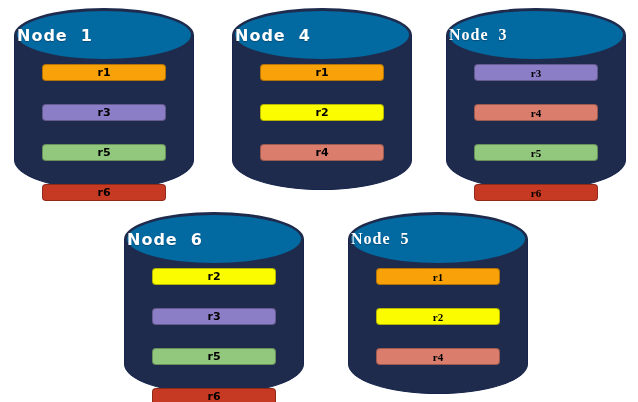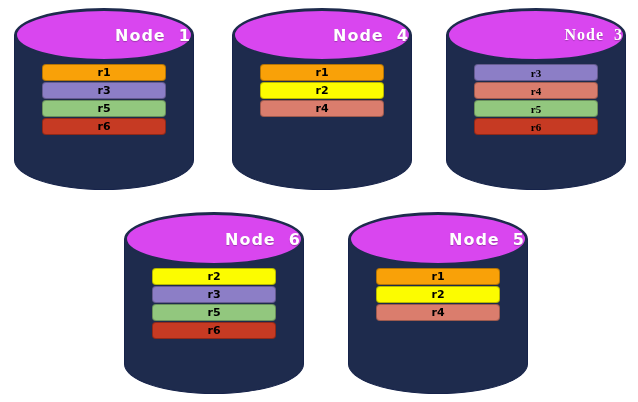--- a/index.html
+++ b/index.html
@@ -18,60 +18,60 @@
   .node {
     position: absolute;
     width: 184px;
     height: 184px;
   }
   
   .pos-0 { left: 12px;  top: 8px;   }
   .pos-1 { left: 230px; top: 8px;   }
   .pos-2 { left: 444px; top: 8px; font-family: Liberation Serif, serif;   }
   .pos-3 { left: 122px; top: 212px; }
-  .pos-4 { left: 346px; top: 212px; }
+  .pos-4 { left: 346px; top: 212px; font-family: Liberation Serif, serif; }
 
   .cyl-body {
     position: absolute;
     left: 2px; right: 2px;
     top: 27px; bottom: 2px;
     background: #1e2b4d;
     border: 1px solid #16234a;
     border-radius: 0 0 50% 50% / 0 0 30px 30px;
   }
   .cyl-top {
     position: absolute;
     left: 2px; right: 2px;
     top: 0;
     height: 54px;
-    background: #d946ef;
+    background: #0369a1;
     border: 3px solid #1e2b4d;
     border-radius: 50%;
     box-sizing: border-box;
     display: flex;
     align-items: center;
-    justify-content: flex-end;
+    justify-content: flex-start;
   }
   .node-label {
     color: #ffffff;
     font-size: 16px;
     font-weight: bold;
     letter-spacing: 1px;
     white-space: pre;
     text-shadow: 0 1px 1px rgba(0,0,0,0.25);
   }
   .bars {
     position: absolute;
     left: 50%;
     top: 56px;
     transform: translateX(-50%);
     width: 124px;
     display: flex;
     flex-direction: column;
-    gap: 1px;
+    gap: 23px;
   }
   .bar {
     height: 17px;
     line-height: 16px;
     border-radius: 4px;
     border: 1px solid rgba(0,0,0,0.28);
     box-sizing: border-box;
     text-align: center;
     font-size: 11px;
     font-weight: bold;

